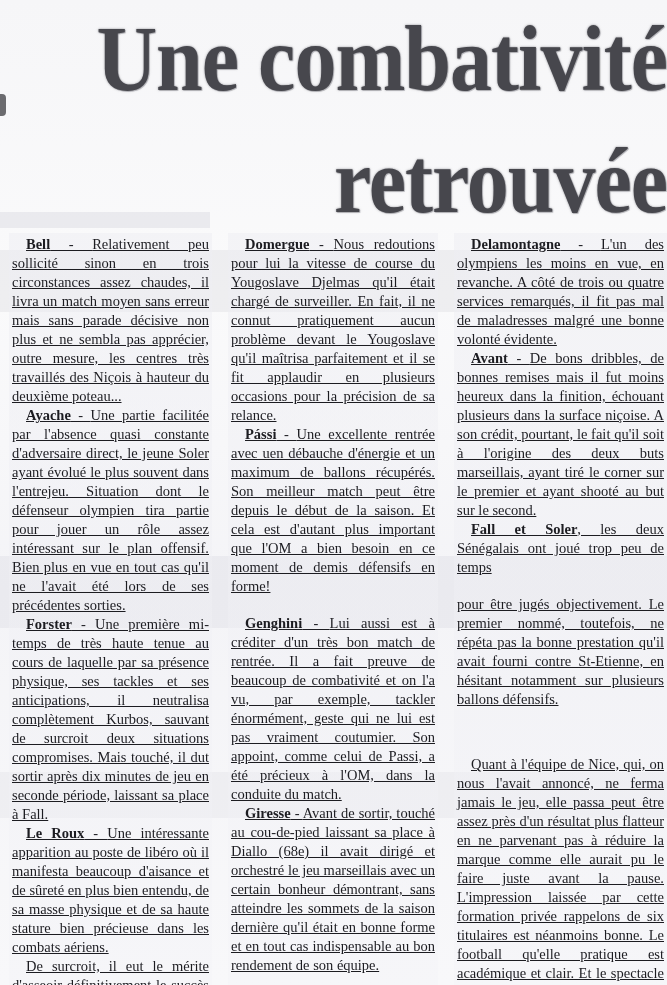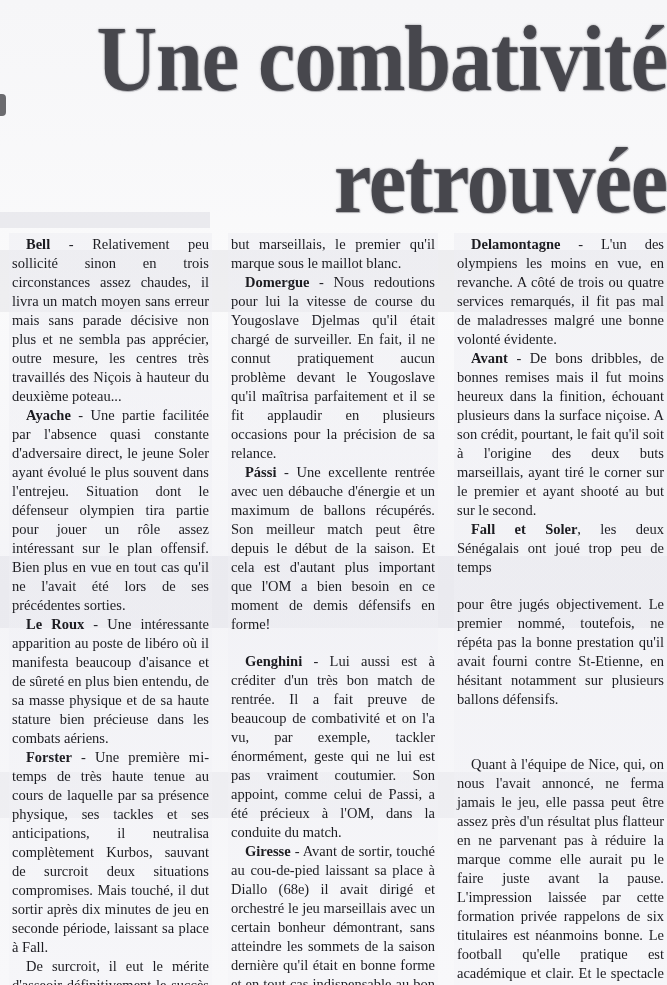--- a/index.html
+++ b/index.html
@@ -47,21 +47,21 @@
   .col{
     font-size:14.5px;
     line-height:19px;
     text-align:justify;
     background:linear-gradient(180deg,rgba(238,238,243,0.55),rgba(243,243,247,0.35));
     padding:2px 3px 6px 3px;
   }
   .col1{width:197px;}
   .col2{width:204px;}
   .col3{width:207px;}
-  .para{margin:0;text-indent:14px;}
+  .para{margin:0;text-indent:14px;text-decoration:underline;}
   .para.noindent{text-indent:0;}
   .para.gap-small{margin-top:18px;}
   .para.gap-big{margin-top:46px;}
   .lead{font-weight:bold;}
 </style>
 </head>
 <body>
 
 <div class="page">
 
@@ -74,27 +74,26 @@
   <div class="masthead">
     <div class="line line1">Une combativité</div>
     <div class="line line2">retrouvée</div>
   </div>
 
   <div class="cols">
 
     <div class="col col1">
       <p class="para"><b class="lead">Bell</b><span> - </span><span>Relativement peu sollicité sinon en trois circonstances assez chaudes, il livra un match moyen sans erreur mais sans parade décisive non plus et ne sembla pas apprécier, outre mesure, les centres très travaillés des Niçois à hauteur du deuxième poteau...</span></p>
       <p class="para"><b class="lead">Ayache</b><span> - </span><span>Une partie facilitée par l'absence quasi constante d'adversaire direct, le jeune Soler ayant évolué le plus souvent dans l'entrejeu. Situation dont le défenseur olympien tira partie pour jouer un rôle assez intéressant sur le plan offensif. Bien plus en vue en tout cas qu'il ne l'avait été lors de ses précédentes sorties.</span></p>
+      <p class="para"><b class="lead">Forster</b><span> - </span><span>Une première mi-temps de très haute tenue au cours de laquelle par sa présence physique, ses tackles et ses anticipations, il neutralisa complètement Kurbos, sauvant de surcroit deux situations compromises. Mais touché, il dut sortir après dix minutes de jeu en seconde période, laissant sa place à Fall.</span></p>
       <p class="para"><b class="lead">Le Roux</b><span> - </span><span>Une intéressante apparition au poste de libéro où il manifesta beaucoup d'aisance et de sûreté en plus bien entendu, de sa masse physique et de sa haute stature bien précieuse dans les combats aériens.</span></p>
-      <p class="para"><b class="lead">Forster</b><span> - </span><span>Une première mi-temps de très haute tenue au cours de laquelle par sa présence physique, ses tackles et ses anticipations, il neutralisa complètement Kurbos, sauvant de surcroit deux situations compromises. Mais touché, il dut sortir après dix minutes de jeu en seconde période, laissant sa place à Fall.</span></p>
       <p class="para"><b class="lead"></b><span></span><span>De surcroit, il eut le mérite d'asseoir définitivement le succès de son équipe, en inscrivant le second</span></p>
     </div>
 
     <div class="col col2">
-      <p class="para noindent"><b class="lead"></b><span></span><span>but marseillais, le premier qu'il marque sous le maillot blanc.</span></p>
       <p class="para"><b class="lead">Domergue</b><span> - </span><span>Nous redoutions pour lui la vitesse de course du Yougoslave Djelmas qu'il était chargé de surveiller. En fait, il ne connut pratiquement aucun problème devant le Yougoslave qu'il maîtrisa parfaitement et il se fit applaudir en plusieurs occasions pour la précision de sa relance.</span></p>
       <p class="para"><b class="lead">Pássi</b><span> - </span><span>Une excellente rentrée avec uen débauche d'énergie et un maximum de ballons récupérés. Son meilleur match peut être depuis le début de la saison. Et cela est d'autant plus important que l'OM a bien besoin en ce moment de demis défensifs en forme!</span></p>
       <p class="para gap-small"><b class="lead">Genghini</b><span> - </span><span>Lui aussi est à créditer d'un très bon match de rentrée. Il a fait preuve de beaucoup de combativité et on l'a vu, par exemple, tackler énormément, geste qui ne lui est pas vraiment coutumier. Son appoint, comme celui de Passi, a été précieux à l'OM, dans la conduite du match.</span></p>
       <p class="para"><b class="lead">Giresse</b><span> - </span><span>Avant de sortir, touché au cou-de-pied laissant sa place à Diallo (68e) il avait dirigé et orchestré le jeu marseillais avec un certain bonheur démontrant, sans atteindre les sommets de la saison dernière qu'il était en bonne forme et en tout cas indispensable au bon rendement de son équipe.</span></p>
 
     </div>
 
     <div class="col col3">
       <p class="para"><b class="lead">Delamontagne</b><span> - </span><span>L'un des olympiens les moins en vue, en revanche. A côté de trois ou quatre services remarqués, il fit pas mal de maladresses malgré une bonne volonté évidente.</span></p>
       <p class="para"><b class="lead">Avant</b><span> - </span><span>De bons dribbles, de bonnes remises mais il fut moins heureux dans la finition, échouant plusieurs dans la surface niçoise. A son crédit, pourtant, le fait qu'il soit à l'origine des deux buts marseillais, ayant tiré le corner sur le premier et ayant shooté au but sur le second.</span></p>

